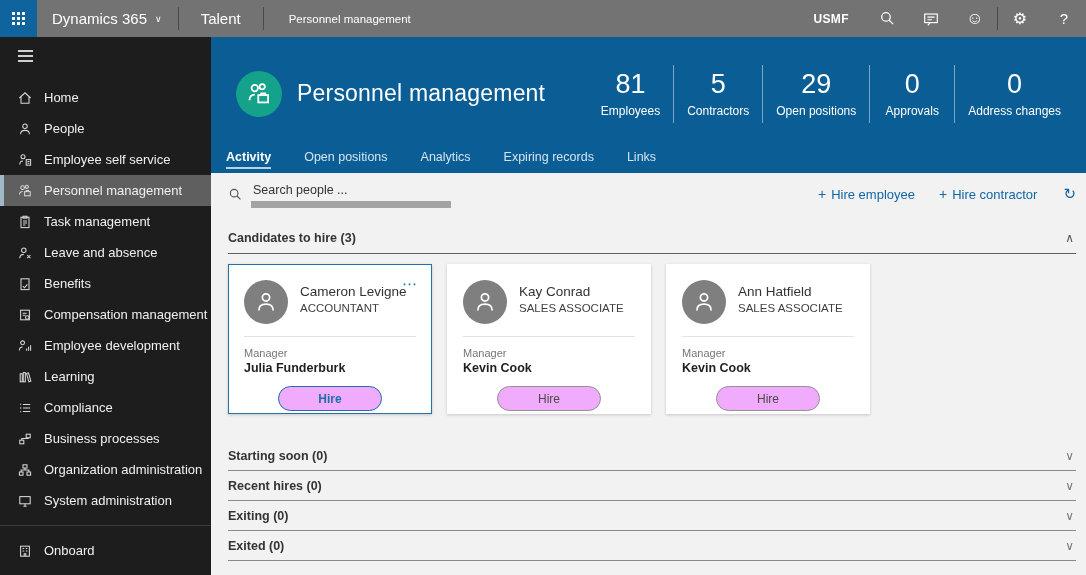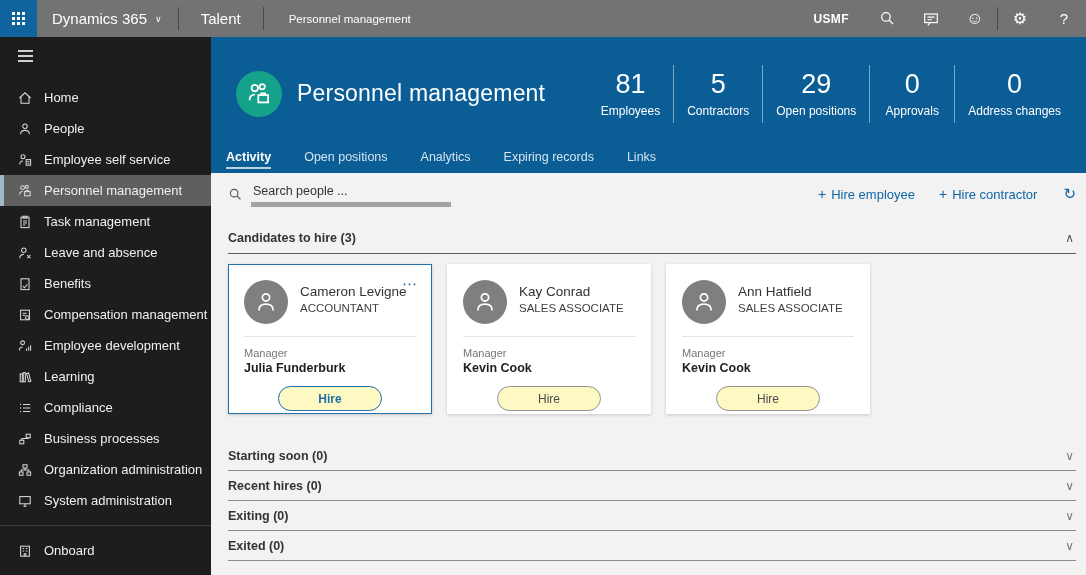--- a/index.html
+++ b/index.html
@@ -50,21 +50,21 @@
   .stat-div { width:1px; height:58px; background:rgba(255,255,255,.45); }
 
   .tabsbar { background:#0b5d95; height:23px; display:flex; align-items:flex-start; padding-left:33px; }
   .tab { color:#d5e4ef; font-size:12.5px; margin-right:33px; padding-bottom:3px; cursor:pointer; }
   .tab.active { color:#fff; font-weight:700; border-bottom:2px solid #b9d2e4; }
 
   .content { padding:0 10px 0 35px; }
 
   .search-row { display:flex; align-items:center; height:42px; }
   .search-icon svg { color:#555; display:block; }
-  .search-input { width:200px; margin-left:8px; border:none; border-bottom:5px solid #a3a3a3;
+  .search-input { width:200px; margin-left:8px; border:none; border-bottom:7px solid #a3a3a3;
                   background:transparent; font-size:12.5px; padding:3px 2px 4px; color:#333; outline:none;
                   font-family:"Liberation Sans", sans-serif; }
   .search-input::placeholder { color:#333; opacity:1; }
   .action-links { margin-left:auto; display:flex; align-items:center; gap:24px; }
   .hire-link { color:#1166a5; font-size:13px; cursor:pointer; display:flex; align-items:center; gap:5px; }
   .plus-glyph { font-size:14px; }
   .refresh-btn { color:#1166a5; font-size:15px; cursor:pointer; margin-left:2px; }
 
   .section-head { margin-top:16px; display:flex; align-items:center; padding-bottom:8px;
                   border-bottom:1px solid #5f5f5f; cursor:pointer; }
@@ -79,21 +79,21 @@
   .avatar { width:44px; height:44px; border-radius:50%; background:#7f7f7f; flex:0 0 auto;
             display:flex; align-items:center; justify-content:center; }
   .avatar svg { color:#fff; }
   .c-name { font-size:13.5px; color:#333; margin-top:4px; }
   .c-role { font-size:11.5px; color:#3f3f3f; margin-top:3px; }
   .more-btn { position:absolute; right:13px; top:10px; color:#1166a5; font-size:15px; cursor:pointer; letter-spacing:1px; }
   .card-div { height:1px; background:#e3e3e3; margin:12px 0 10px; }
   .mgr-label { font-size:11px; color:#767676; }
   .mgr-name { font-size:12.5px; color:#1f1f1f; font-weight:700; margin-top:2px; }
   .hire-btn { display:block; margin:11px auto 0; width:104px; height:25px; border-radius:13px;
-              background:#fef9c3; font-size:12px; cursor:pointer; font-family:"Liberation Sans", sans-serif; }
+              background:#f0abfc; font-size:12px; cursor:pointer; font-family:"Liberation Sans", sans-serif; }
   .card.selected .hire-btn { border:1px solid #1e6fa8; color:#1e6fa8; font-weight:700; }
   .card:not(.selected) .hire-btn { border:1px solid #929292; color:#4a4a4a; font-weight:400; }
 
   .collapse-rows { margin-top:27px; }
   .collapse-row { display:flex; align-items:center; padding:8px 0 7px; border-bottom:1px solid #8a8a8a; cursor:pointer; }
   .collapse-row .section-title { font-weight:700; }
   .collapse-row .section-chev { color:#777; }
 </style>
 </head>
 <body>

